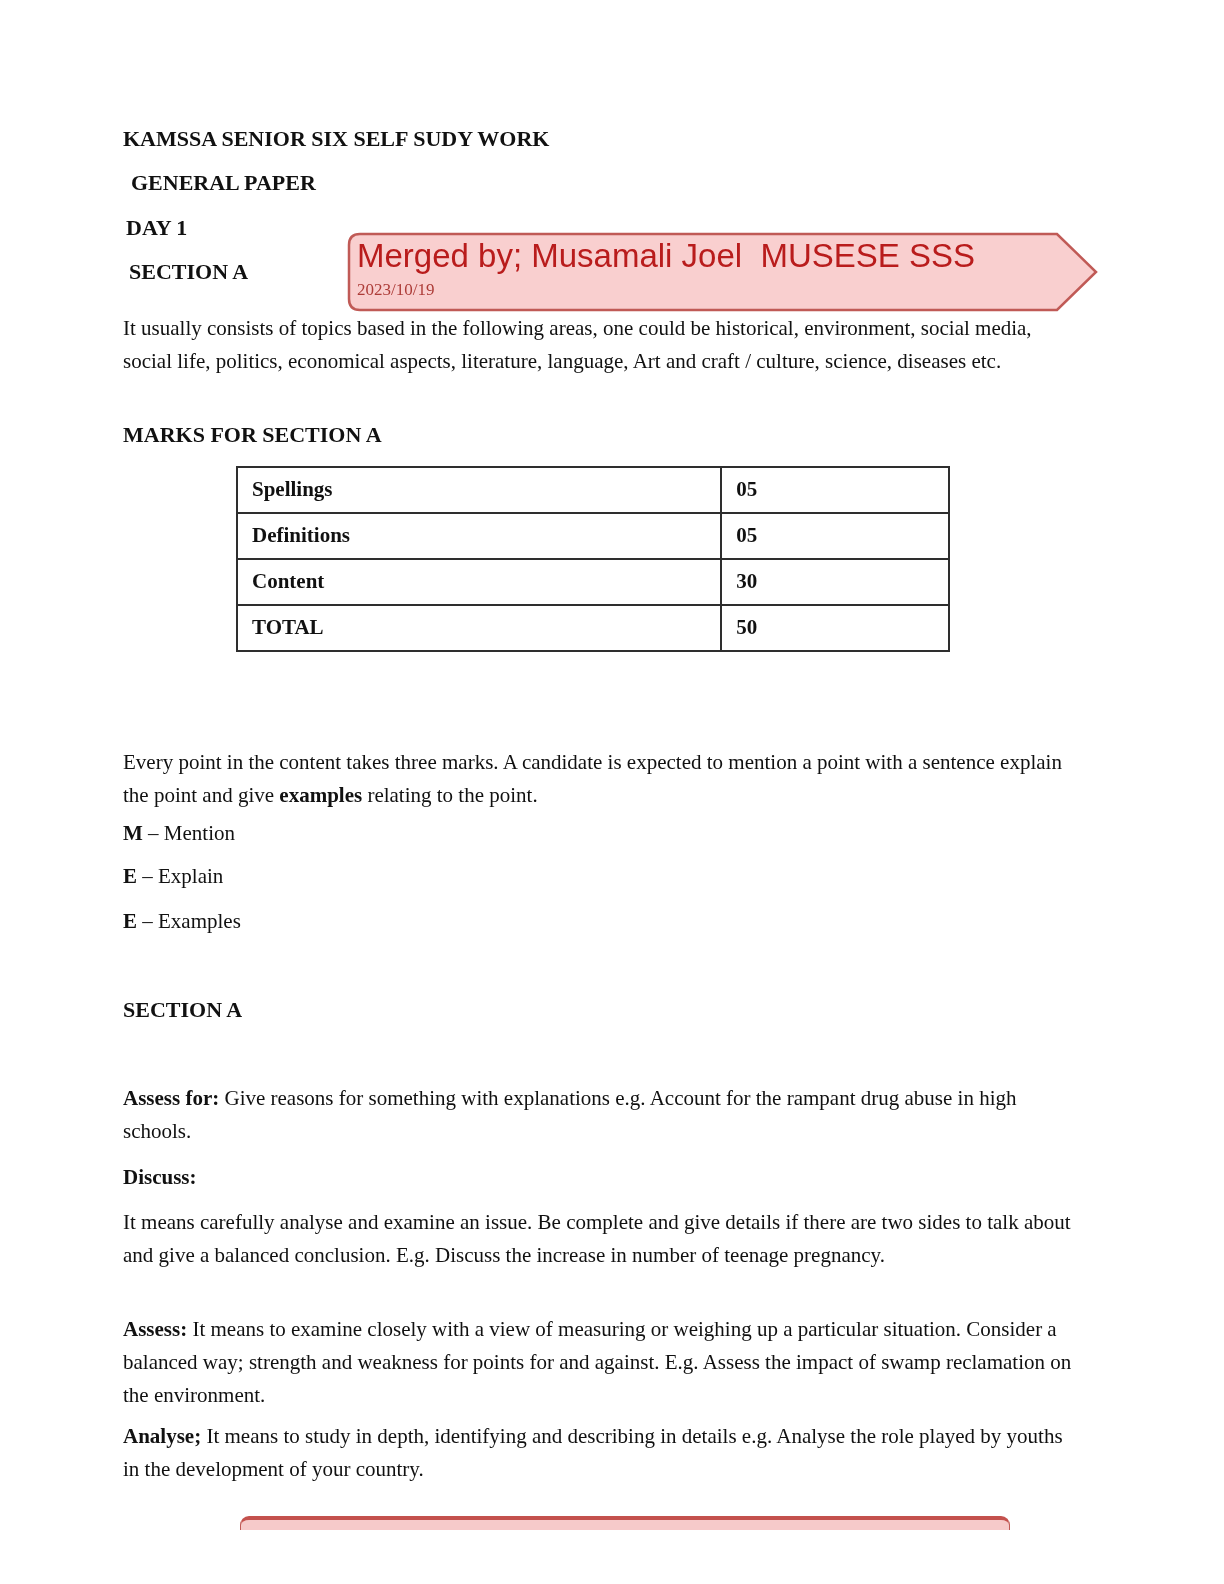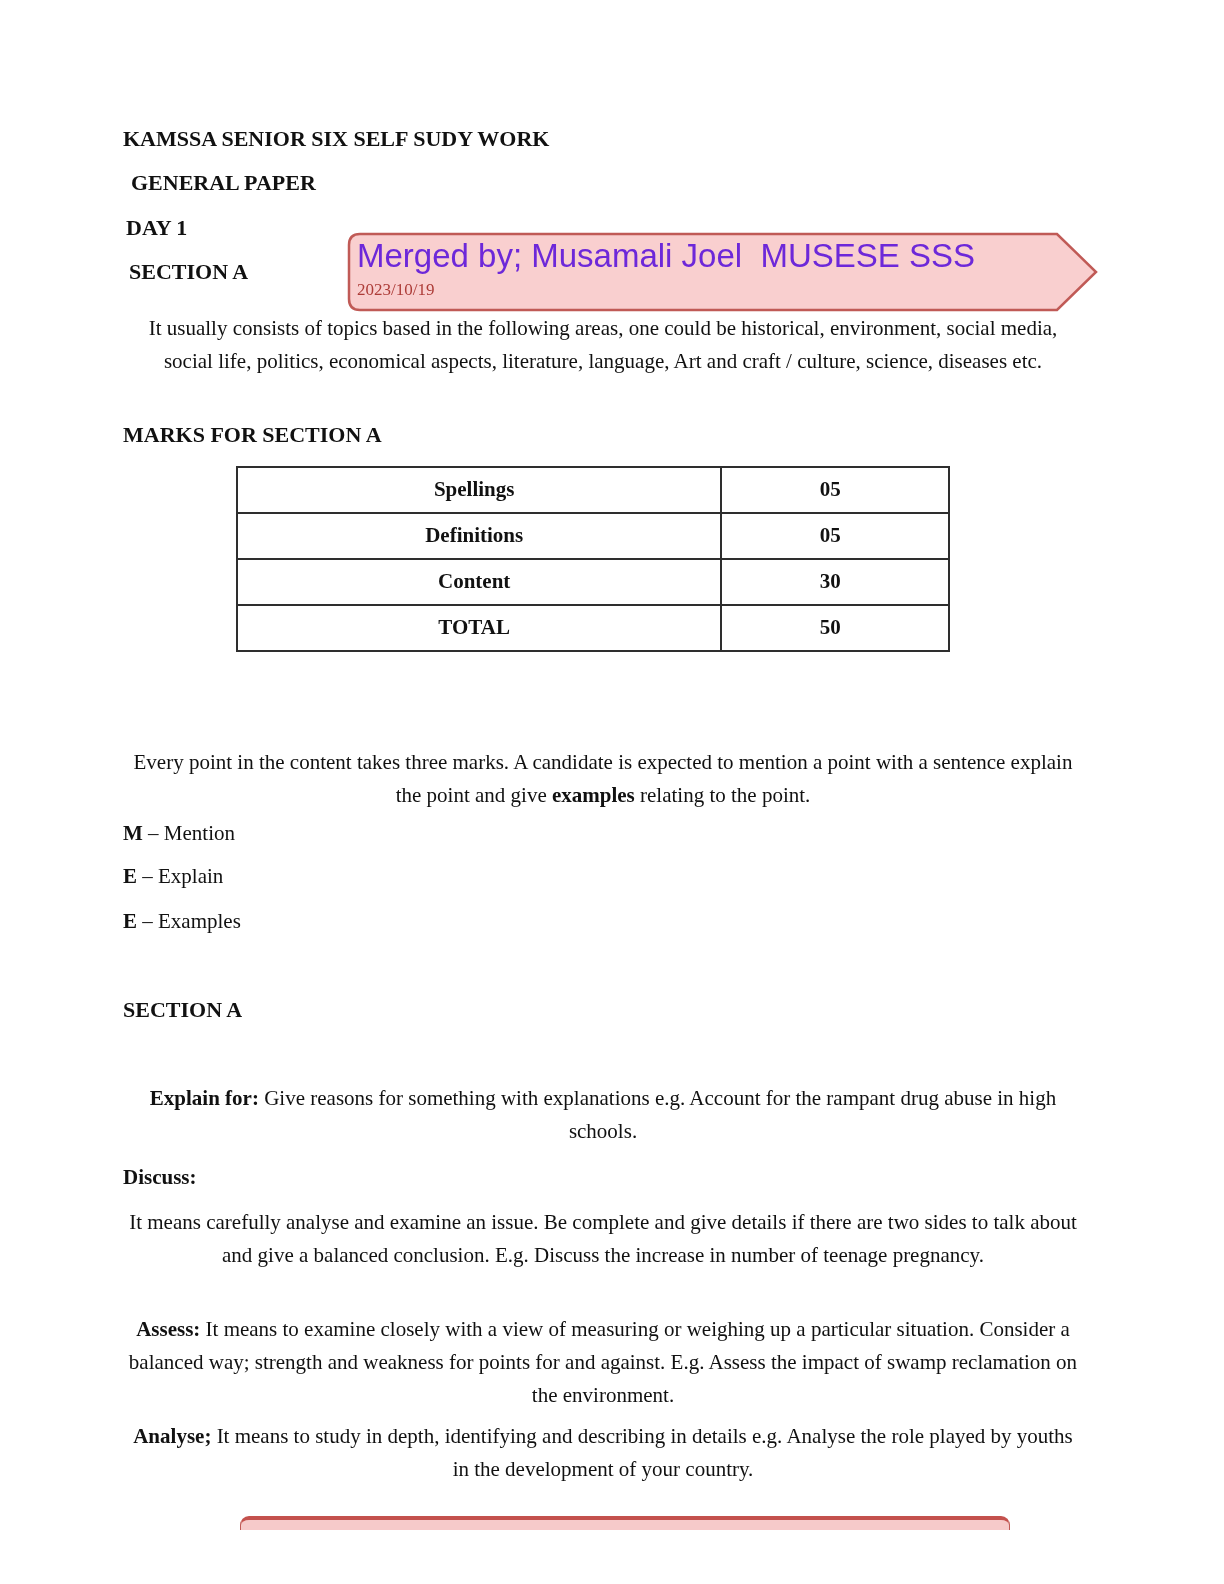--- a/index.html
+++ b/index.html
@@ -5,21 +5,21 @@
   html, body { margin: 0; padding: 0; background: #ffffff; }
   .page {
     position: relative;
     width: 1224px;
     height: 1584px;
     background: #ffffff;
     font-family: "Liberation Serif", serif;
     color: #111111;
     overflow: hidden;
   }
-  .abs { position: absolute; text-align: center; }
+  .abs { position: absolute; }
   .h {
     font-weight: bold;
     font-size: 22px;
     line-height: 26px;
     white-space: nowrap;
   }
   .body-text {
     font-size: 21px;
     line-height: 33px;
   }
@@ -34,21 +34,21 @@
     height: 80px;
   }
   .stamp svg { position: absolute; left: 0; top: 0; }
   .stamp-text {
     position: absolute;
     left: 12px;
     top: 4px;
     font-family: "Liberation Sans", sans-serif;
     font-size: 33px;
     line-height: 40px;
-    color: #6d28d9;
+    color: #b91c1c;
     white-space: pre;
   }
   .stamp-date {
     position: absolute;
     left: 12px;
     top: 47px;
     font-family: Liberation Serif, serif;
     font-size: 17px;
     line-height: 22px;
     color: #ad3c38;
@@ -131,21 +131,21 @@
   </table>
 
   <div class="abs body-text" style="left:123px; top:746px; width:960px;"><span>Every point in the content takes three marks. A candidate is expected to mention a point with a sentence explain the point and give </span><b>examples</b><span> relating to the point.</span></div>
 
   <div class="abs body-text" style="left:123px; top:817px;"><b>M</b><span> – Mention</span></div>
   <div class="abs body-text" style="left:123px; top:860px;"><b>E</b><span> – Explain</span></div>
   <div class="abs body-text" style="left:123px; top:905px;"><b>E</b><span> – Examples</span></div>
 
   <div class="abs h" style="left:123px; top:997px;">SECTION A</div>
 
-  <div class="abs body-text" style="left:123px; top:1082px; width:960px;"><b>Explain for:</b><span> Give reasons for something with explanations e.g. Account for the rampant drug abuse in high schools.</span></div>
+  <div class="abs body-text" style="left:123px; top:1082px; width:960px;"><b>Assess for:</b><span> Give reasons for something with explanations e.g. Account for the rampant drug abuse in high schools.</span></div>
 
   <div class="abs body-text" style="left:123px; top:1161px;"><b>Discuss:</b></div>
   <div class="abs body-text" style="left:123px; top:1206px; width:960px;">It means carefully analyse and examine an issue. Be complete and give details if there are two sides to talk about and give a balanced conclusion. E.g. Discuss the increase in number of teenage pregnancy.</div>
 
   <div class="abs body-text" style="left:123px; top:1313px; width:960px;"><b>Assess:</b><span> It means to examine closely with a view of measuring or weighing up a particular situation. Consider a balanced way; strength and weakness for points for and against. E.g. Assess the impact of swamp reclamation on the environment.</span></div>
 
   <div class="abs body-text" style="left:123px; top:1420px; width:960px;"><b>Analyse;</b><span> It means to study in depth, identifying and describing in details e.g. Analyse the role played by youths in the development of your country.</span></div>
 
   <div class="bottom-stamp"></div>
 

